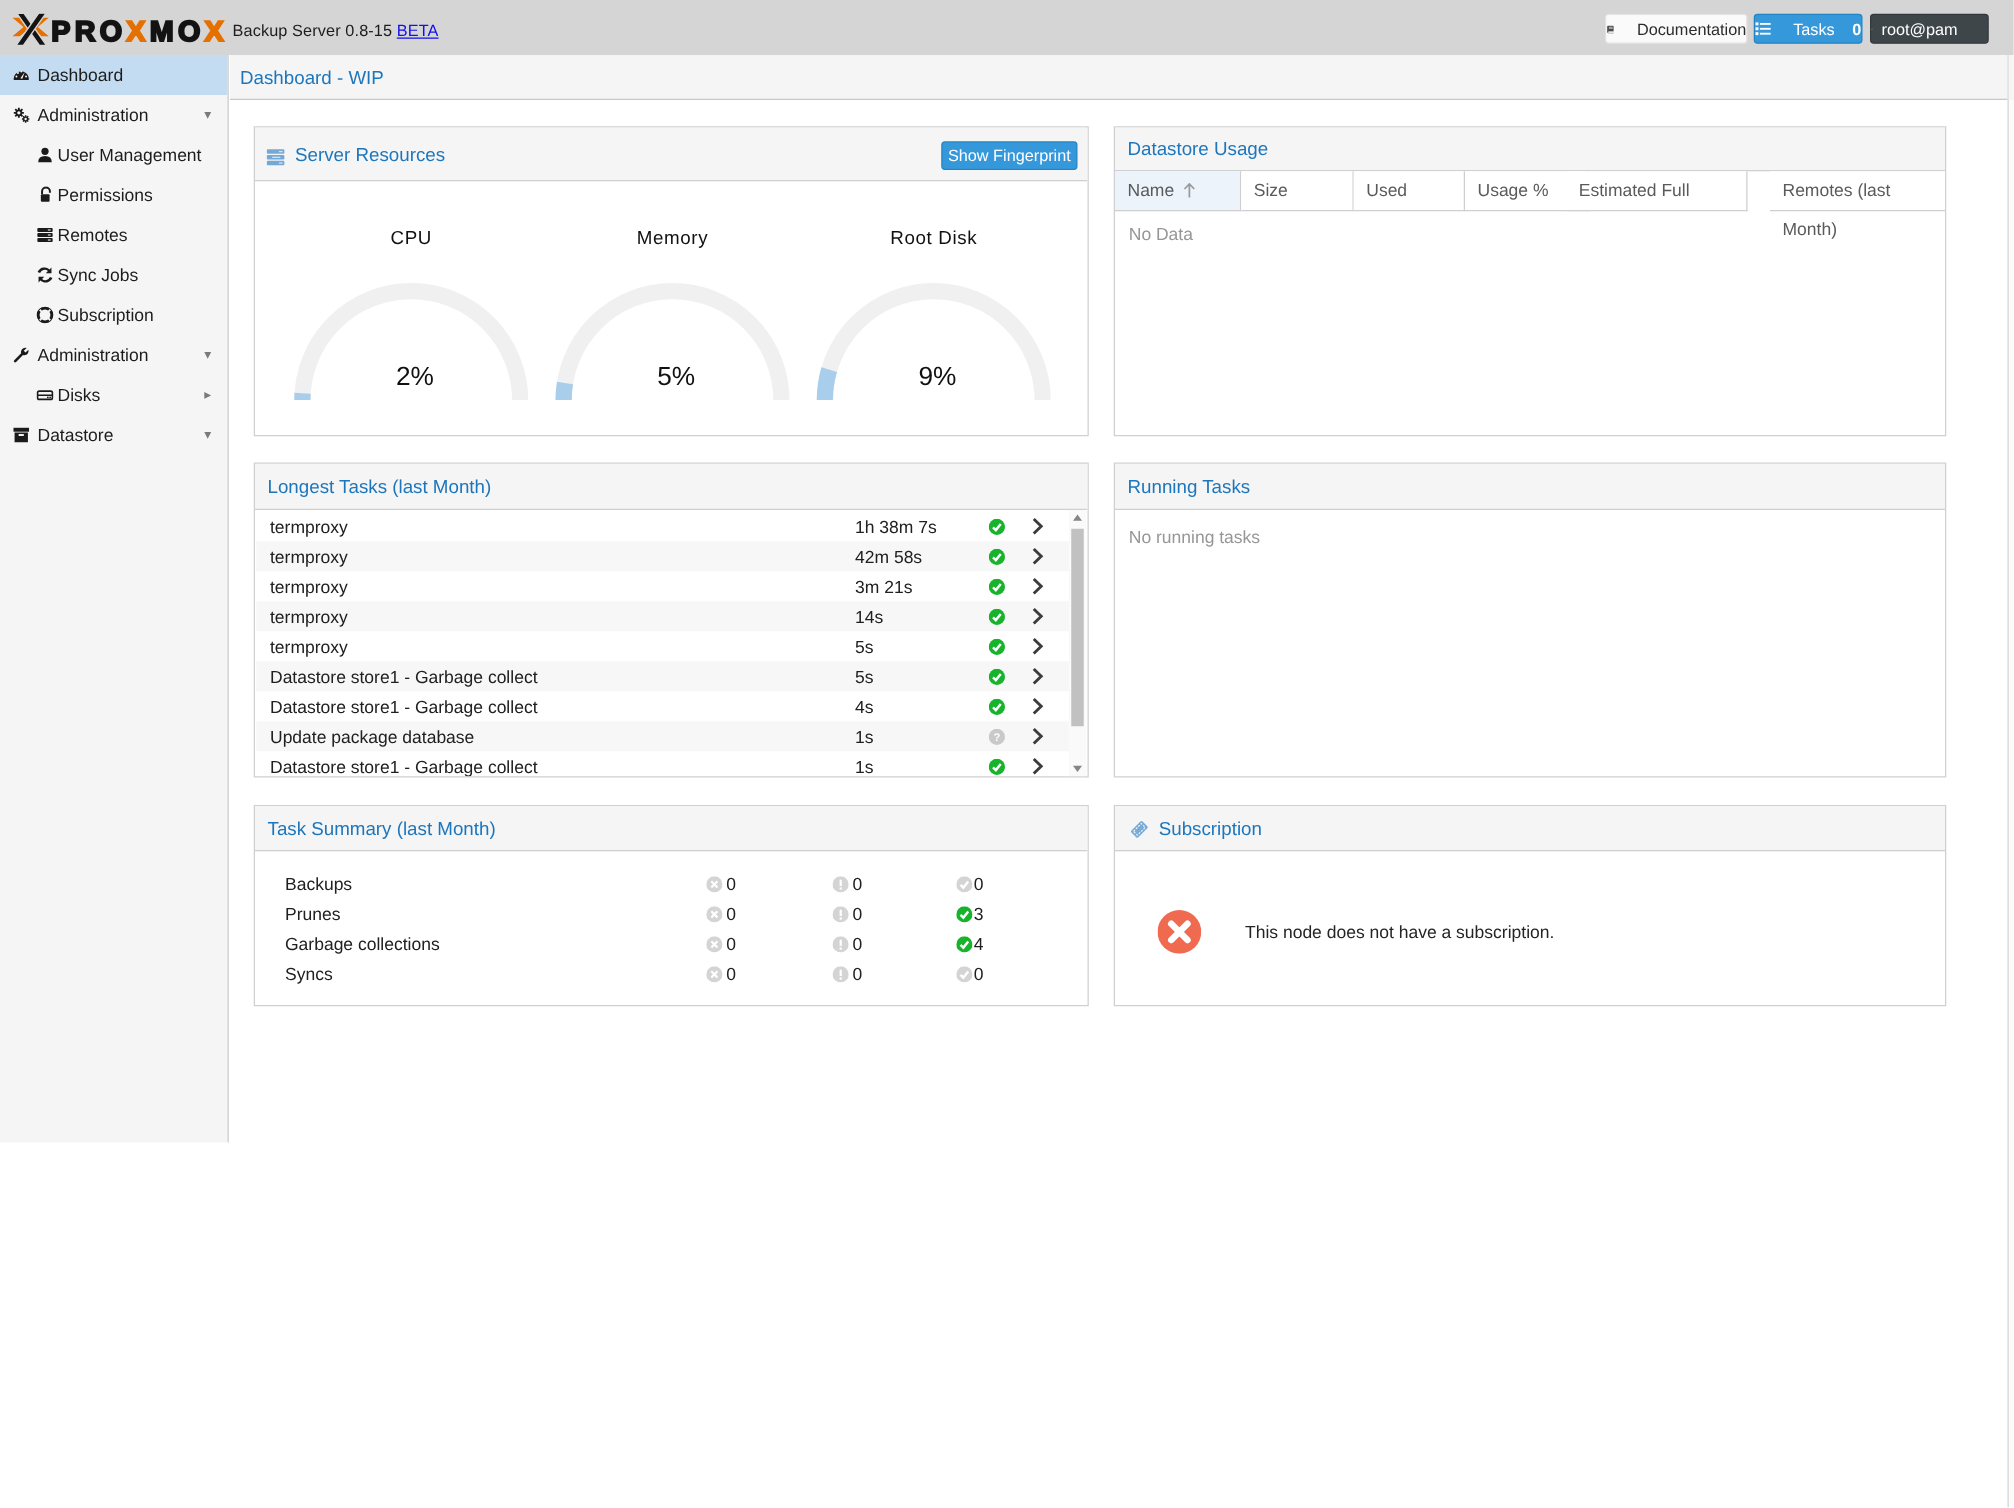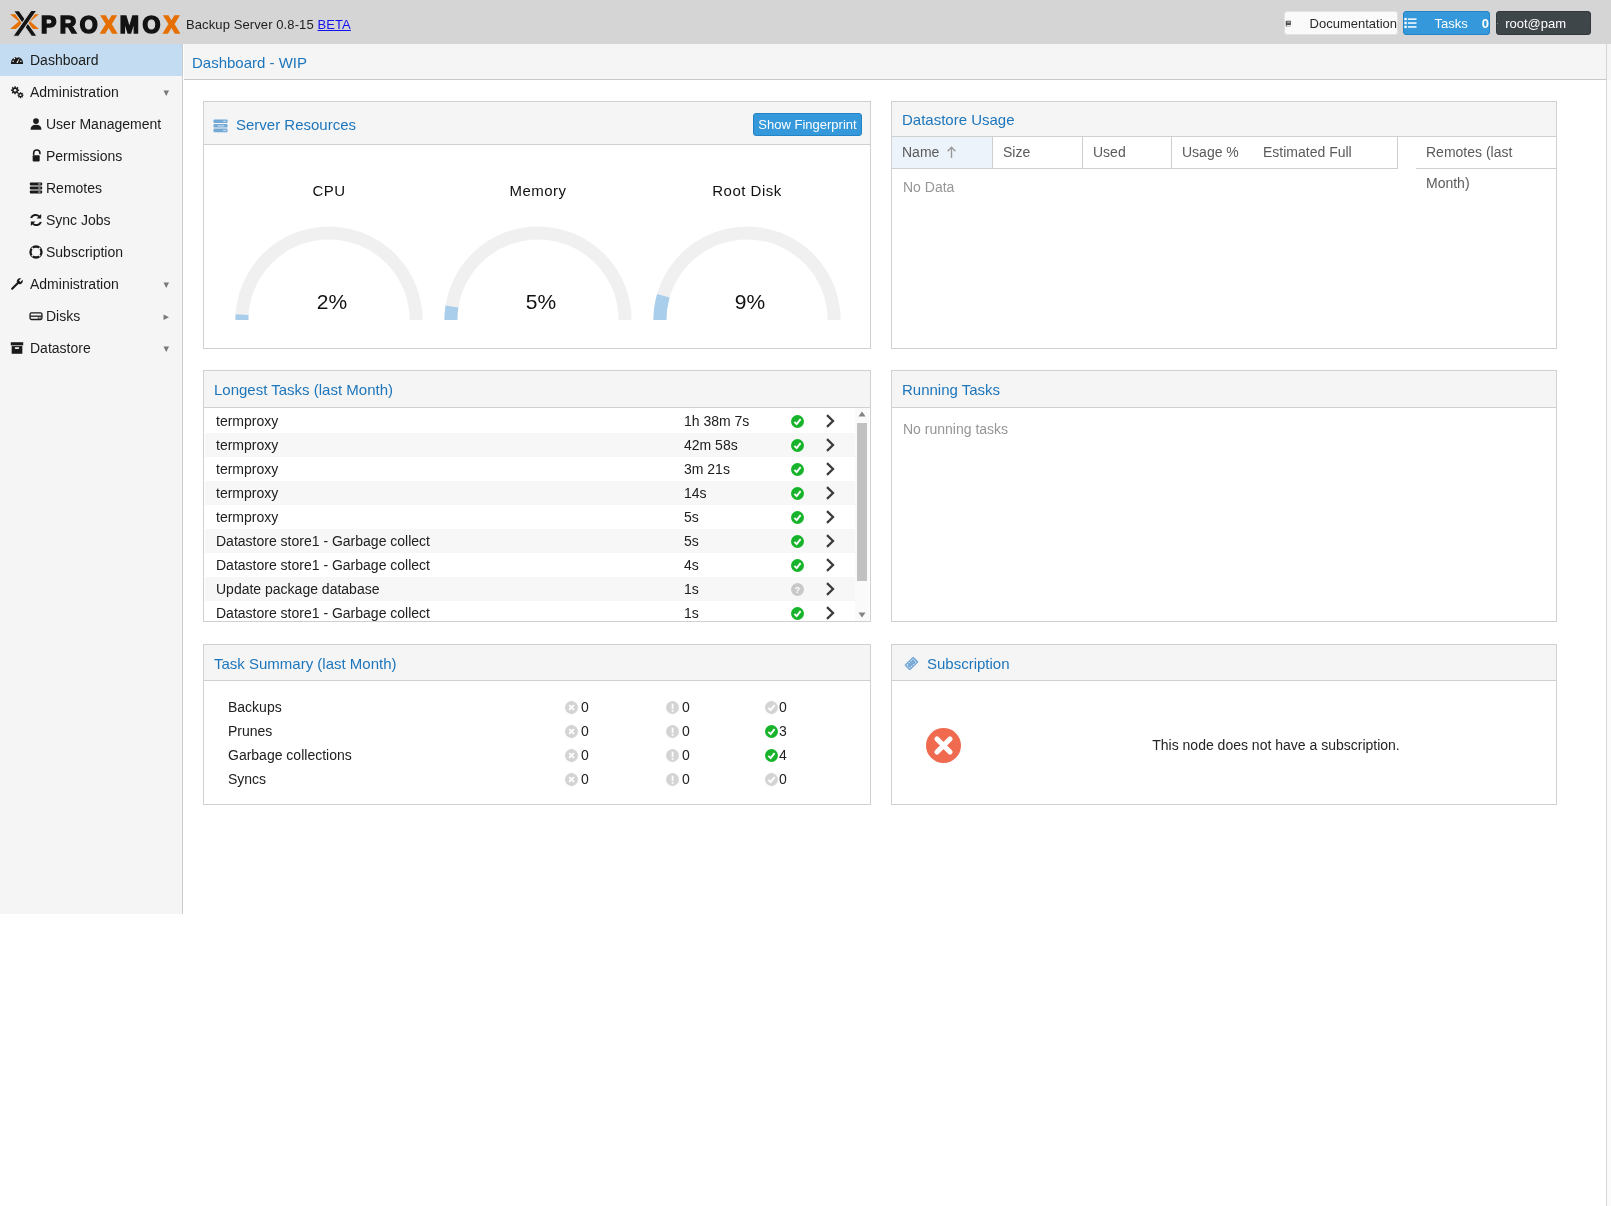--- a/index.html
+++ b/index.html
@@ -518,14 +518,14 @@
       <g transform="rotate(-45 8.5 8.5)">
         <rect x="2.2" y="4.6" width="12.6" height="7.8" rx="1.2" fill="#79abd8"></rect>
         <rect x="4.1" y="6.3" width="8.8" height="4.4" fill="none" stroke="#f5f5f5" stroke-width="0.9" stroke-dasharray="1.6 1.1"></rect>
       </g>
     </svg>
     <div class="ptitle" style="left:35px;top:10px">Subscription</div>
   <svg style="position:absolute;left:34px;top:83px" width="35" height="35" viewBox="0 0 35 35">
       <circle cx="17.5" cy="17.5" r="17.5" fill="#f06a50"></circle>
       <path d="M11 11 L24 24 M24 11 L11 24" stroke="#fff" stroke-width="5.2" stroke-linecap="round"></path>
     </svg>
-  <div style="position:absolute;left:104px;top:92px;width:560px;text-align:center;font-size:14px;color:#242424">This node does not have a subscription.</div>
+  <div style="position:absolute;left:104px;top:92px;width:560px;font-size:14px;color:#242424">This node does not have a subscription.</div>
 </div>
 
 </body></html>

